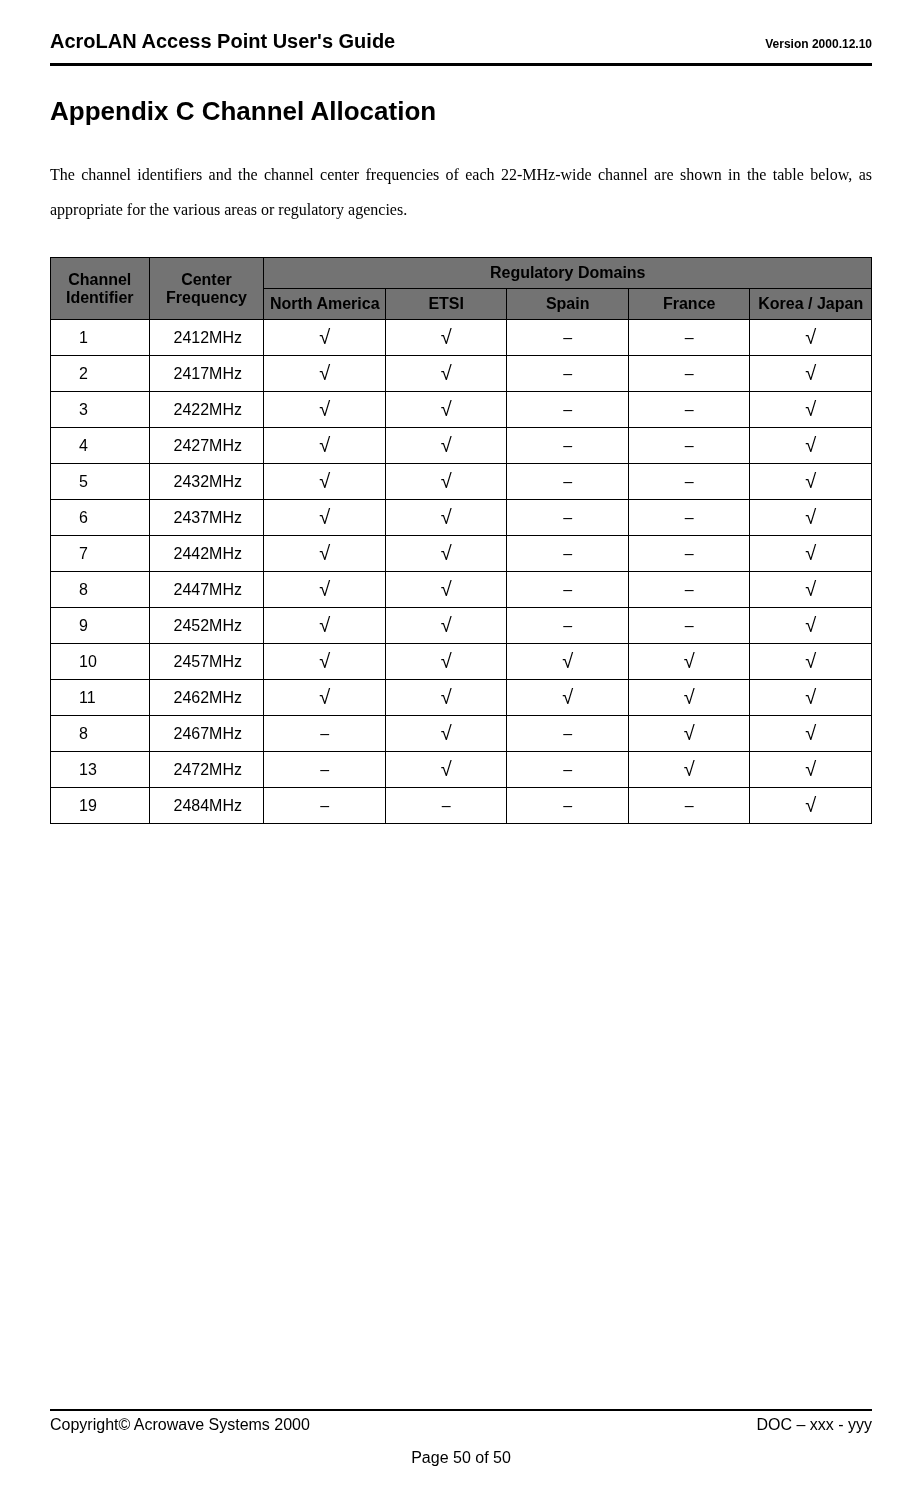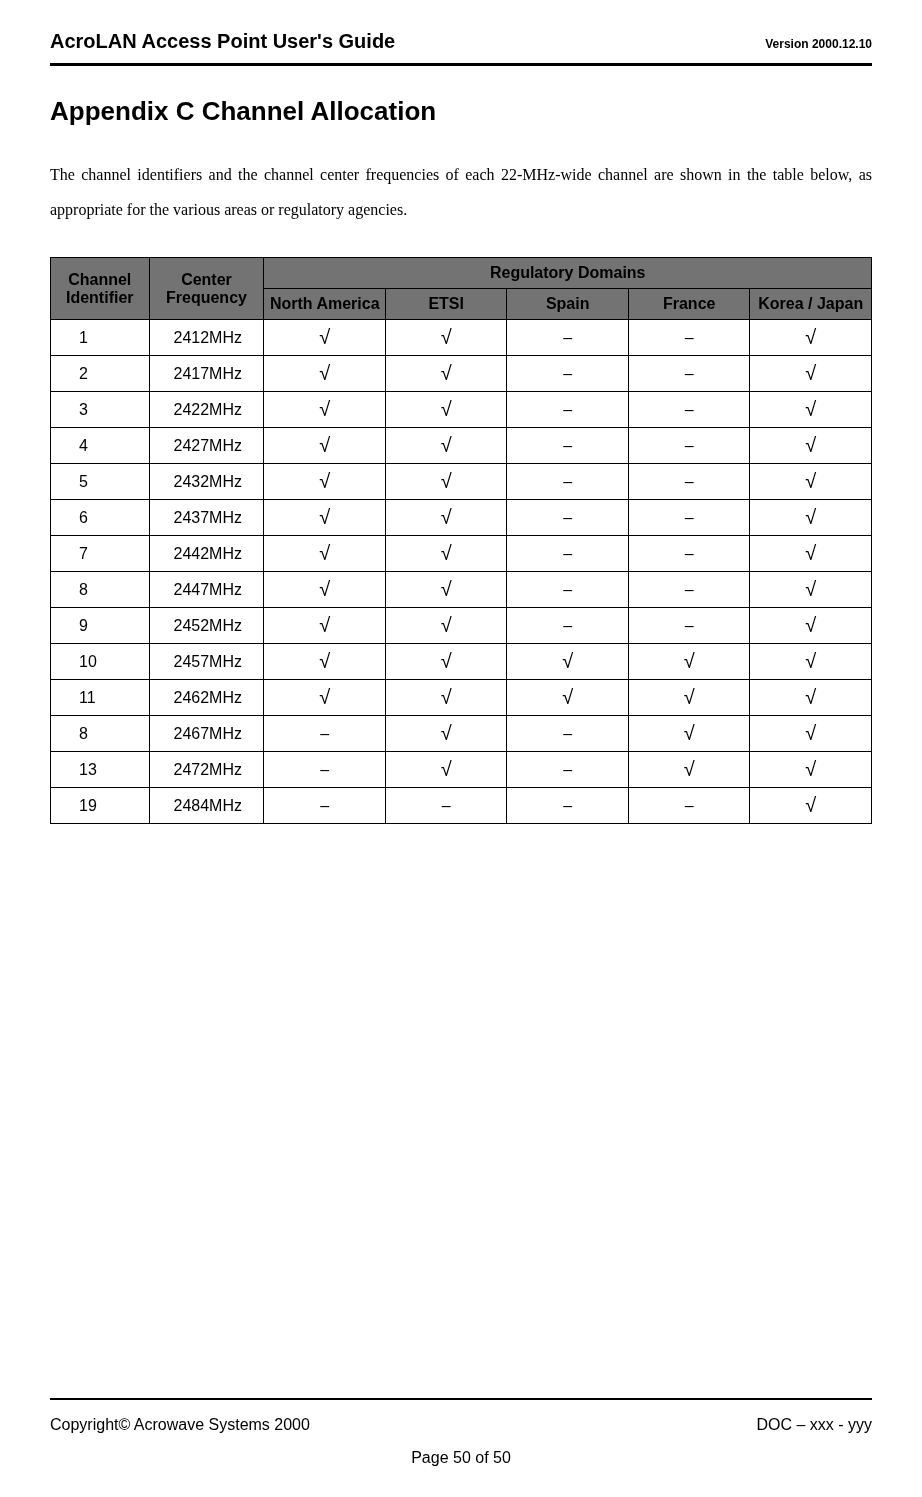--- a/index.html
+++ b/index.html
@@ -82,21 +82,21 @@
       font-size: 16px;
     }
     .footer {
       position: absolute;
       bottom: 30px;
       left: 50px;
       right: 50px;
     }
     .footer-line {
       border-top: 2px solid black;
-      padding-top: 16px;
+      padding-top: 5px;
       display: flex;
       justify-content: space-between;
       font-size: 16px;
     }
     .page-num {
       text-align: center;
       font-size: 16px;
       margin-top: 15px;
     }
   </style>

